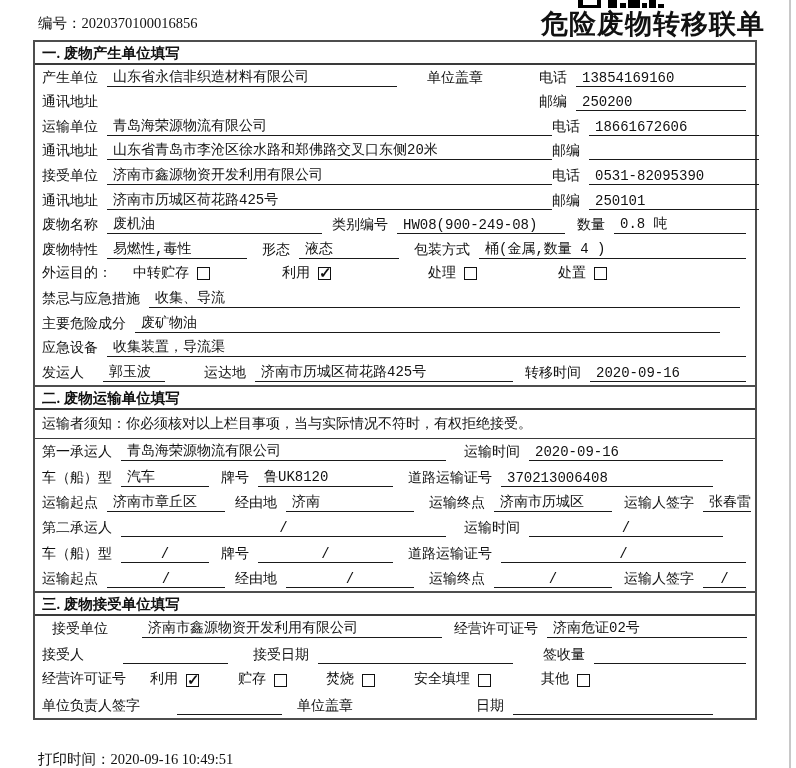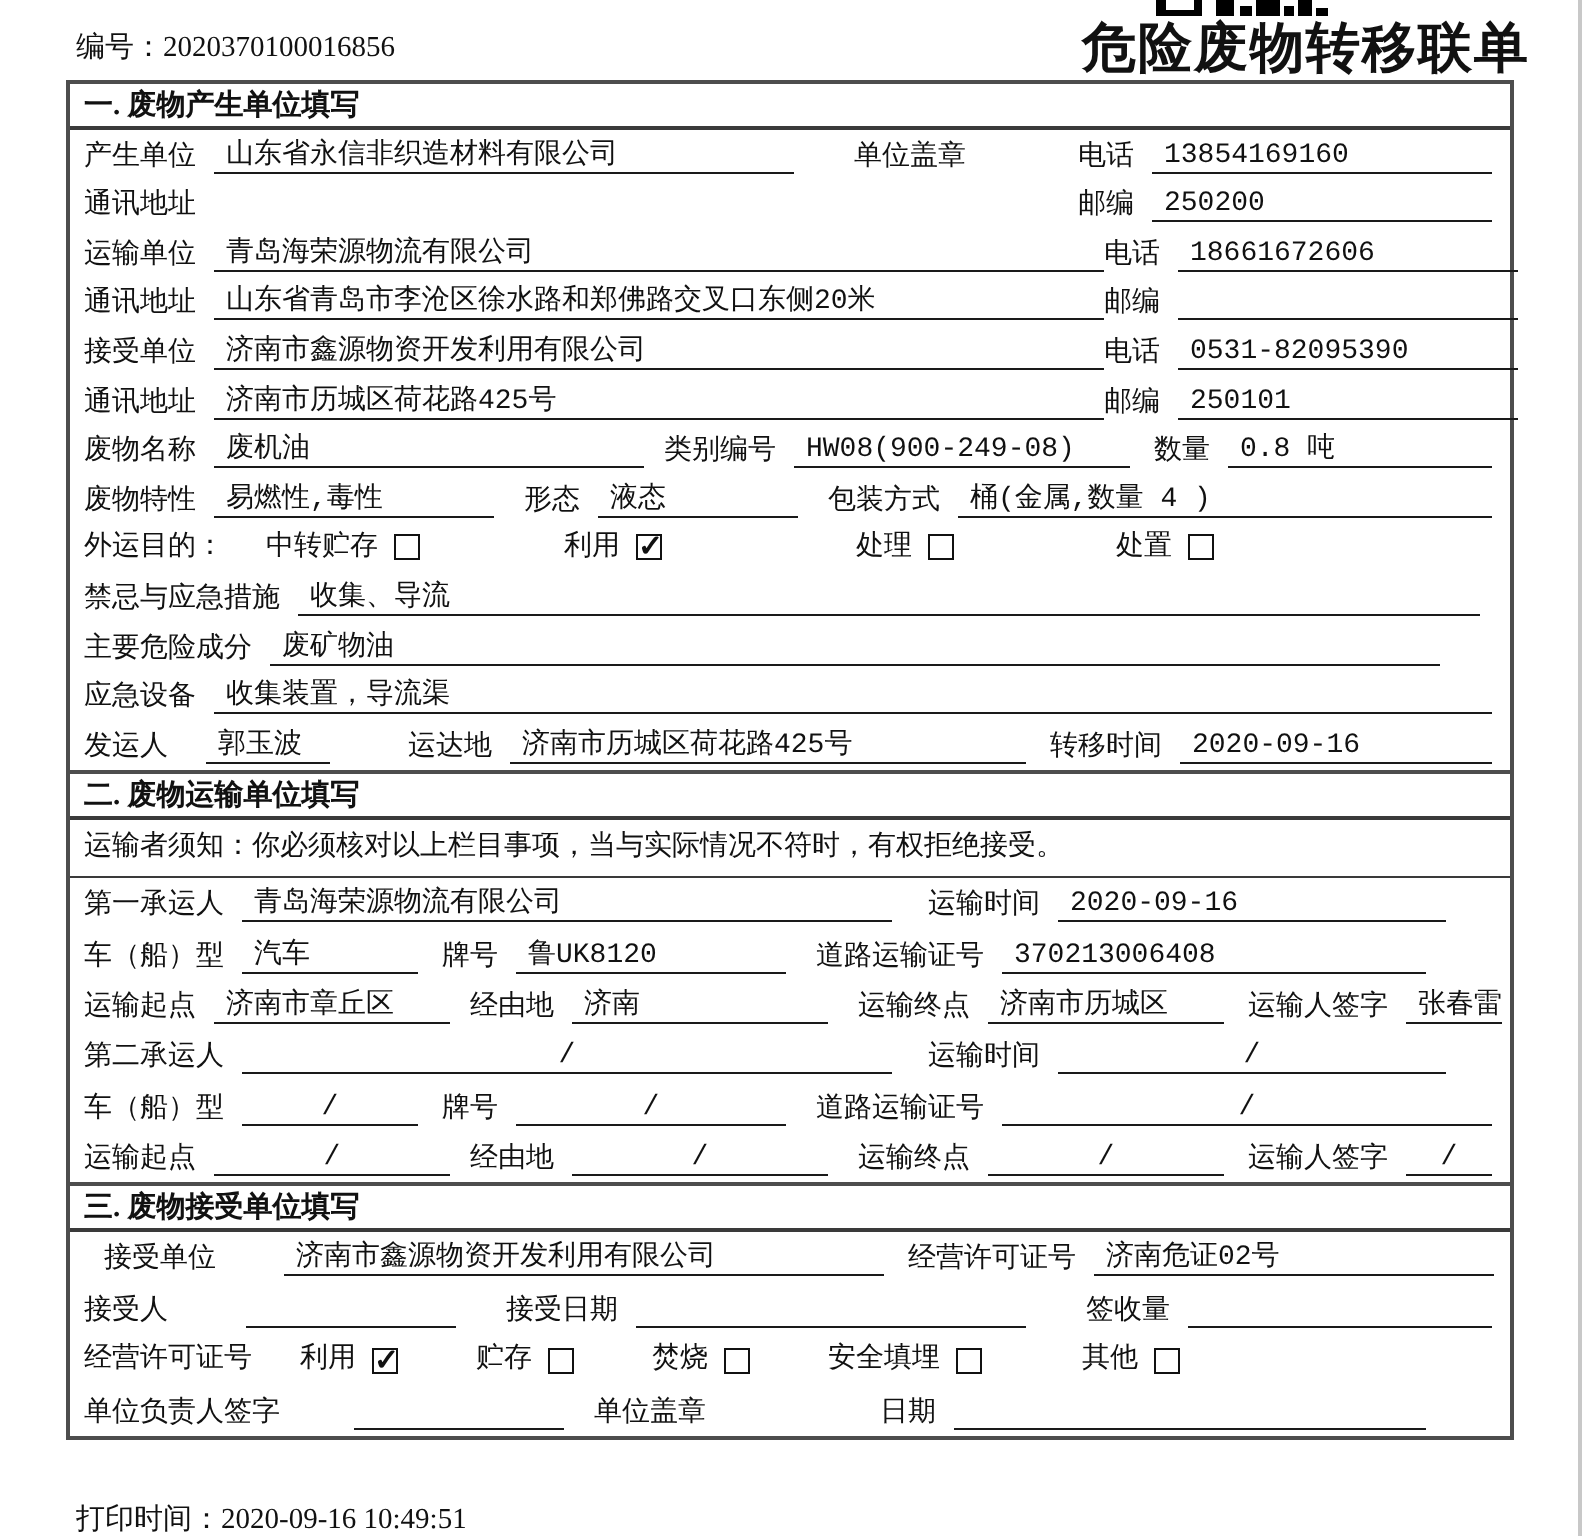--- a/index.html
+++ b/index.html
@@ -42,21 +42,21 @@
   .lbl { flex: none; padding-right: 9px; }
   .fill {
     border-bottom: 1px solid #1a1a1a; padding: 0 0 0 6px;
     flex: none; overflow: visible; font-family: Liberation Mono, monospace;
   }
   .rest { flex: 1; }
   .ctr { text-align: center; padding-left: 0; }
   .spacer { flex: 1; border: none; }
   .ml10{margin-left:10px}.ml12{margin-left:12px}.ml15{margin-left:15px}.ml18{margin-left:18px}
   .ml25{margin-left:25px}.ml28{margin-left:28px}.ml30{margin-left:30px}.ml35{margin-left:39px}
-  .ml50{margin-left:50px}.ml60{margin-left:60px}.ml85{margin-left:85px}.ml95{margin-left:69px}.ml190{margin-left:78px}
+  .ml50{margin-left:50px}.ml60{margin-left:60px}.ml85{margin-left:85px}.ml95{margin-left:69px}.ml190{margin-left:114px}
   .mr2{margin-right:2px}.mr8{margin-right:8px}.mr25{margin-right:25px}.mr28{margin-right:28px}.mr35{margin-right:35px}
   .w62{width:62px}.w88{width:88px}.w100{width:100px}.w105{width:105px}.w118{width:118px}
   .w128{width:128px}.w135{width:135px}.w140{width:140px}.w168{width:168px}.w170{width:170px}
   .w195{width:195px}.w200{width:200px}.w215{width:215px}.w258{width:258px}.w290{width:290px}
   .w300{width:300px}.w325{width:325px}.w445{width:445px}
   .mla { margin-left: auto; }
   .opt { display: inline-flex; align-items: center; }
   .checkbox {
     display: inline-block; width: 13px; height: 13px;
     border: 1.6px solid #111; margin-left: 8px; position: relative; top: 1px;

